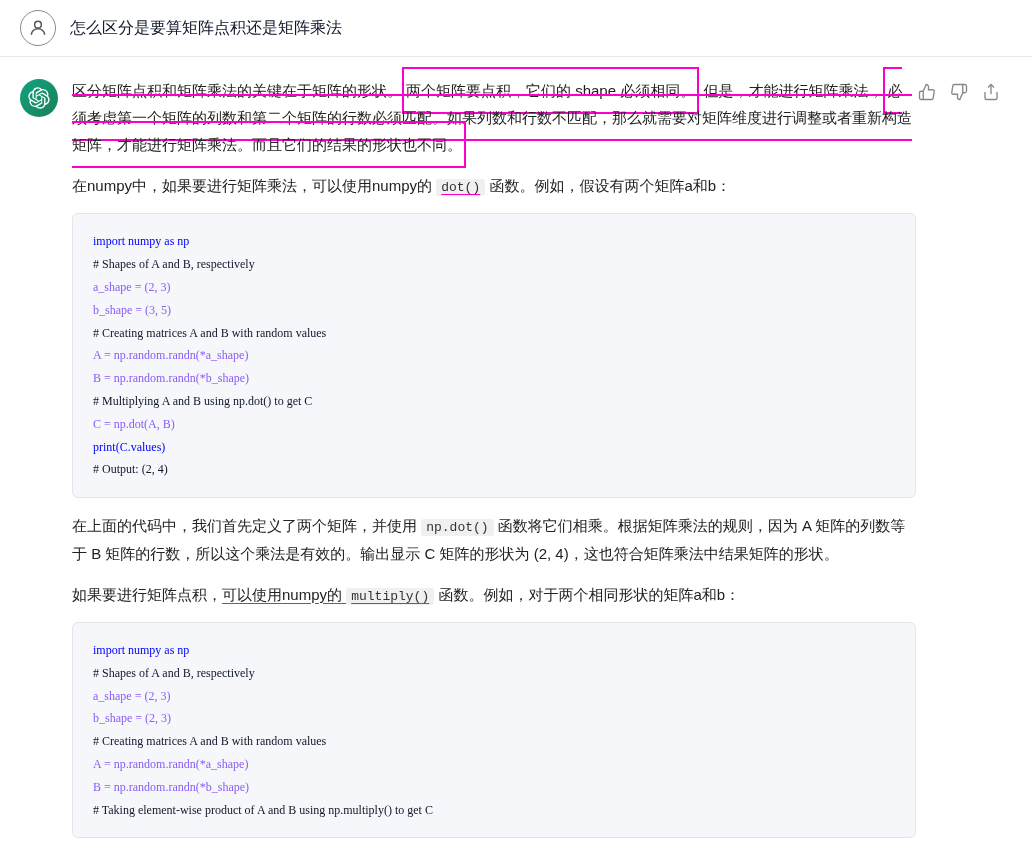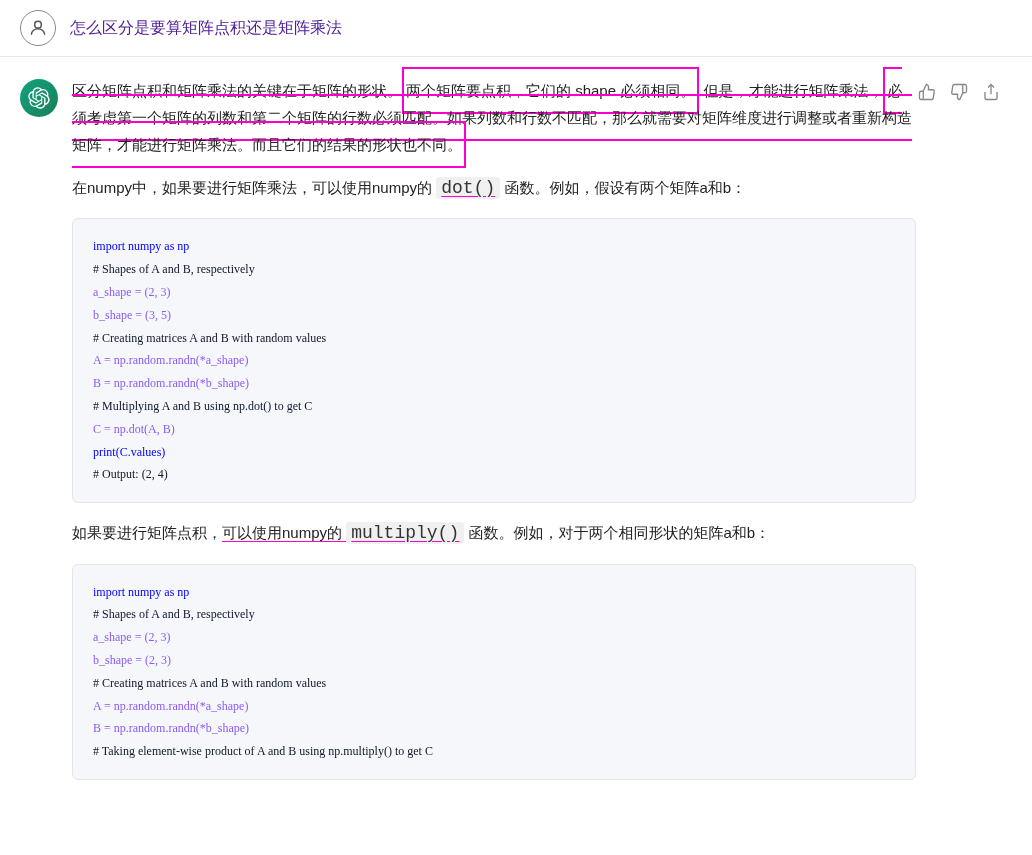--- a/index.html
+++ b/index.html
@@ -23,21 +23,21 @@
       width: 36px;
       height: 36px;
       border-radius: 50%;
       border: 1.5px solid #888;
       display: flex; align-items: center; justify-content: center;
       font-size: 18px;
       color: #555;
     }
     .header-title {
       font-size: 16px;
-      color: #4c1d95;
+      color: #0f172a;
       font-weight: normal;
     }
 
     .content {
       display: flex;
       padding: 20px 30px 20px 20px;
       gap: 0;
     }
 
     .chat-icon {
@@ -92,21 +92,21 @@
 
     .code-comment { color: #0f172a; }
     .code-keyword { color: #0000ff; }
     .code-normal { color: #8b5cf6; }
 
     .inline-code {
       background: #f0f0f0;
       border-radius: 3px;
       padding: 1px 5px;
       font-family: "Courier New", Courier, monospace;
-      font-size: 18px;
+      font-size: 13px;
       color: #333;
     }
 
     .action-icons {
       display: flex;
       gap: 10px;
       margin-left: auto;
       align-items: flex-start;
       padding-top: 4px;
       flex-shrink: 0;
@@ -157,20 +157,23 @@
       <div><span class="code-normal">b_shape = (3, 5)</span></div>
       <div><span class="code-comment"># Creating matrices A and B with random values</span></div>
       <div><span class="code-normal">A = np.random.randn(*a_shape)</span></div>
       <div><span class="code-normal">B = np.random.randn(*b_shape)</span></div>
       <div><span class="code-comment"># Multiplying A and B using np.dot() to get C</span></div>
       <div><span class="code-normal">C = np.dot(A, B)</span></div>
       <div><span class="code-keyword">print(C.values)</span></div>
       <div><span class="code-comment"># Output: (2, 4)</span></div>
     </div>
 
+    <div class="answer-text">
+      <span>在上面的代码中，我们首先定义了两个矩阵，并使用 </span><span class="inline-code">np.dot()</span><span> 函数将它们相乘。根据矩阵乘法的规则，因为 A 矩阵的列数等于 B 矩阵的行数，所以这个乘法是有效的。输出显示 C 矩阵的形状为 (2, 4)，这也符合矩阵乘法中结果矩阵的形状。</span>
+    </div>
 
     <div class="answer-text">
       <span>如果要进行矩阵点积，</span><span class="underline-pink">可以使用numpy的 </span><span class="inline-code underline-pink">multiply()</span><span> 函数。例如，对于两个相同形状的矩阵a和b：</span>
     </div>
 
     <div class="code-block">
       <div><span class="code-keyword">import numpy as np</span></div>
       <div><span class="code-comment"># Shapes of A and B, respectively</span></div>
       <div><span class="code-normal">a_shape = (2, 3)</span></div>
       <div><span class="code-normal">b_shape = (2, 3)</span></div>

